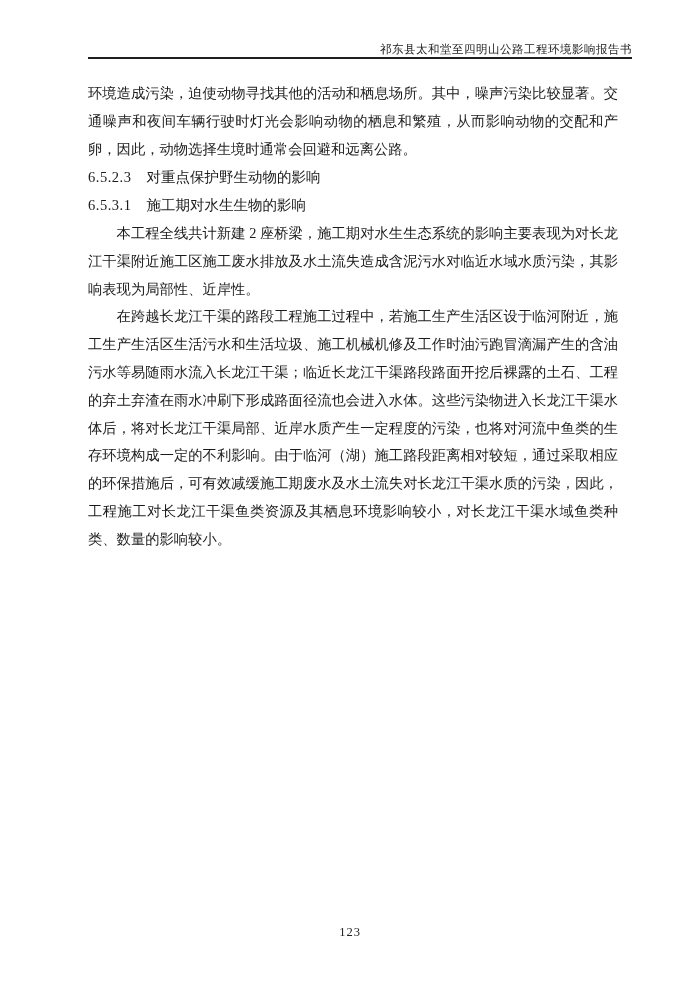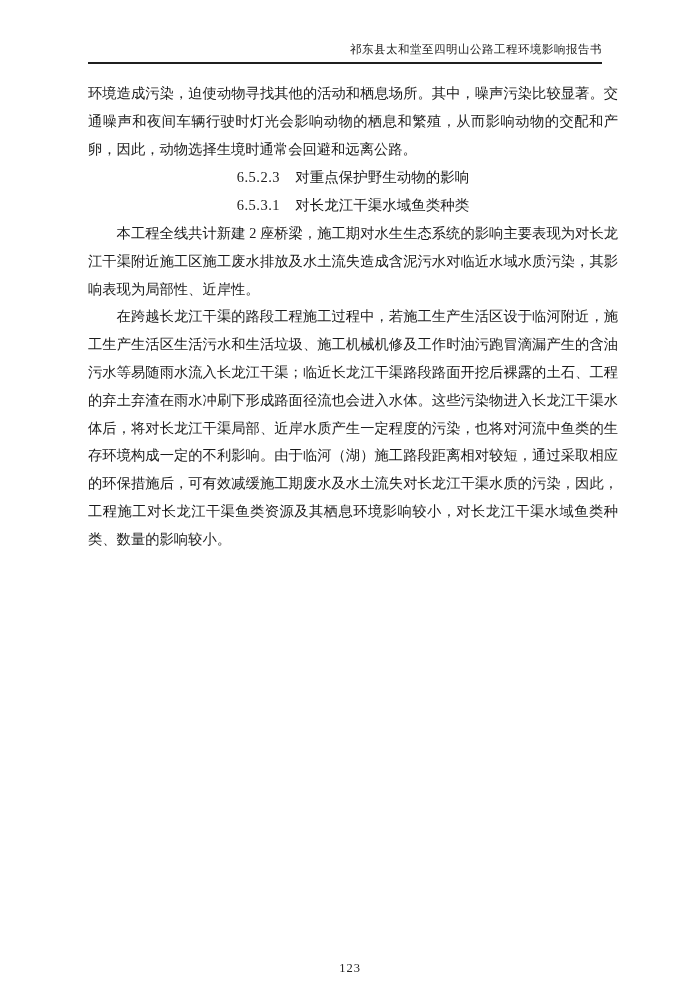--- a/index.html
+++ b/index.html
@@ -13,23 +13,22 @@
     height: 990px;
     background: #ffffff;
     font-family: "Liberation Serif", "DejaVu Serif", serif;
     color: #1b1b1b;
     overflow: hidden;
   }
   .header {
     position: absolute;
     top: 42px;
     left: 88px;
-    right: 98px;
+    right: 68px;
     border-bottom: 2px solid #1f1f1f;
-    padding-bottom: 5px;
   }
   .header-title {
     text-align: right;
     font-size: 11.5px;
     letter-spacing: 0.5px;
     color: #222;
   }
   .content {
     position: absolute;
     top: 81px;
@@ -44,34 +43,33 @@
     text-indent: 2em;
   }
   .para.continuation {
     text-indent: 0;
     font-family: Liberation Mono, monospace;
   }
   .heading {
     margin: 0;
     font-size: 14.5px;
     font-weight: normal;
-    text-align: center;
+    text-align: left;
   }
   .heading .num {
     display: inline-block;
     margin-right: 1.05em;
     letter-spacing: 0.5px;
   }
   .footer {
     position: absolute;
     top: 922px;
     left: 0;
     width: 700px;
     text-align: center;
-    margin-top: 36px;
   }
   .page-number {
     font-size: 12.5px;
     letter-spacing: 1px;
     color: #222;
   }
 </style>
 </head>
 <body>
 
@@ -86,21 +84,21 @@
     <p class="para continuation">环境造成污染，迫使动物寻找其他的活动和栖息场所。其中，噪声污染比较显著。交通噪声和夜间车辆行驶时灯光会影响动物的栖息和繁殖，从而影响动物的交配和产卵，因此，动物选择生境时通常会回避和远离公路。</p>
 
 
     <h3 class="heading">
       <span class="num">6.5.2.3</span><span>对重点保护野生动物的影响</span>
     </h3>
 
 
 
     <h3 class="heading">
-      <span class="num">6.5.3.1</span><span>对长龙江干渠水域鱼类种类</span>
+      <span class="num">6.5.3.1</span><span>施工期对水生生物的影响</span>
     </h3>
 
     <p class="para">本工程全线共计新建 2 座桥梁，施工期对水生生态系统的影响主要表现为对长龙江干渠附近施工区施工废水排放及水土流失造成含泥污水对临近水域水质污染，其影响表现为局部性、近岸性。</p>
 
     <p class="para">在跨越长龙江干渠的路段工程施工过程中，若施工生产生活区设于临河附近，施工生产生活区生活污水和生活垃圾、施工机械机修及工作时油污跑冒滴漏产生的含油污水等易随雨水流入长龙江干渠；临近长龙江干渠路段路面开挖后裸露的土石、工程的弃土弃渣在雨水冲刷下形成路面径流也会进入水体。这些污染物进入长龙江干渠水体后，将对长龙江干渠局部、近岸水质产生一定程度的污染，也将对河流中鱼类的生存环境构成一定的不利影响。由于临河（湖）施工路段距离相对较短，通过采取相应的环保措施后，可有效减缓施工期废水及水土流失对长龙江干渠水质的污染，因此，工程施工对长龙江干渠鱼类资源及其栖息环境影响较小，对长龙江干渠水域鱼类种类、数量的影响较小。</p>
 
 
   </div>
 
   <div class="footer">

